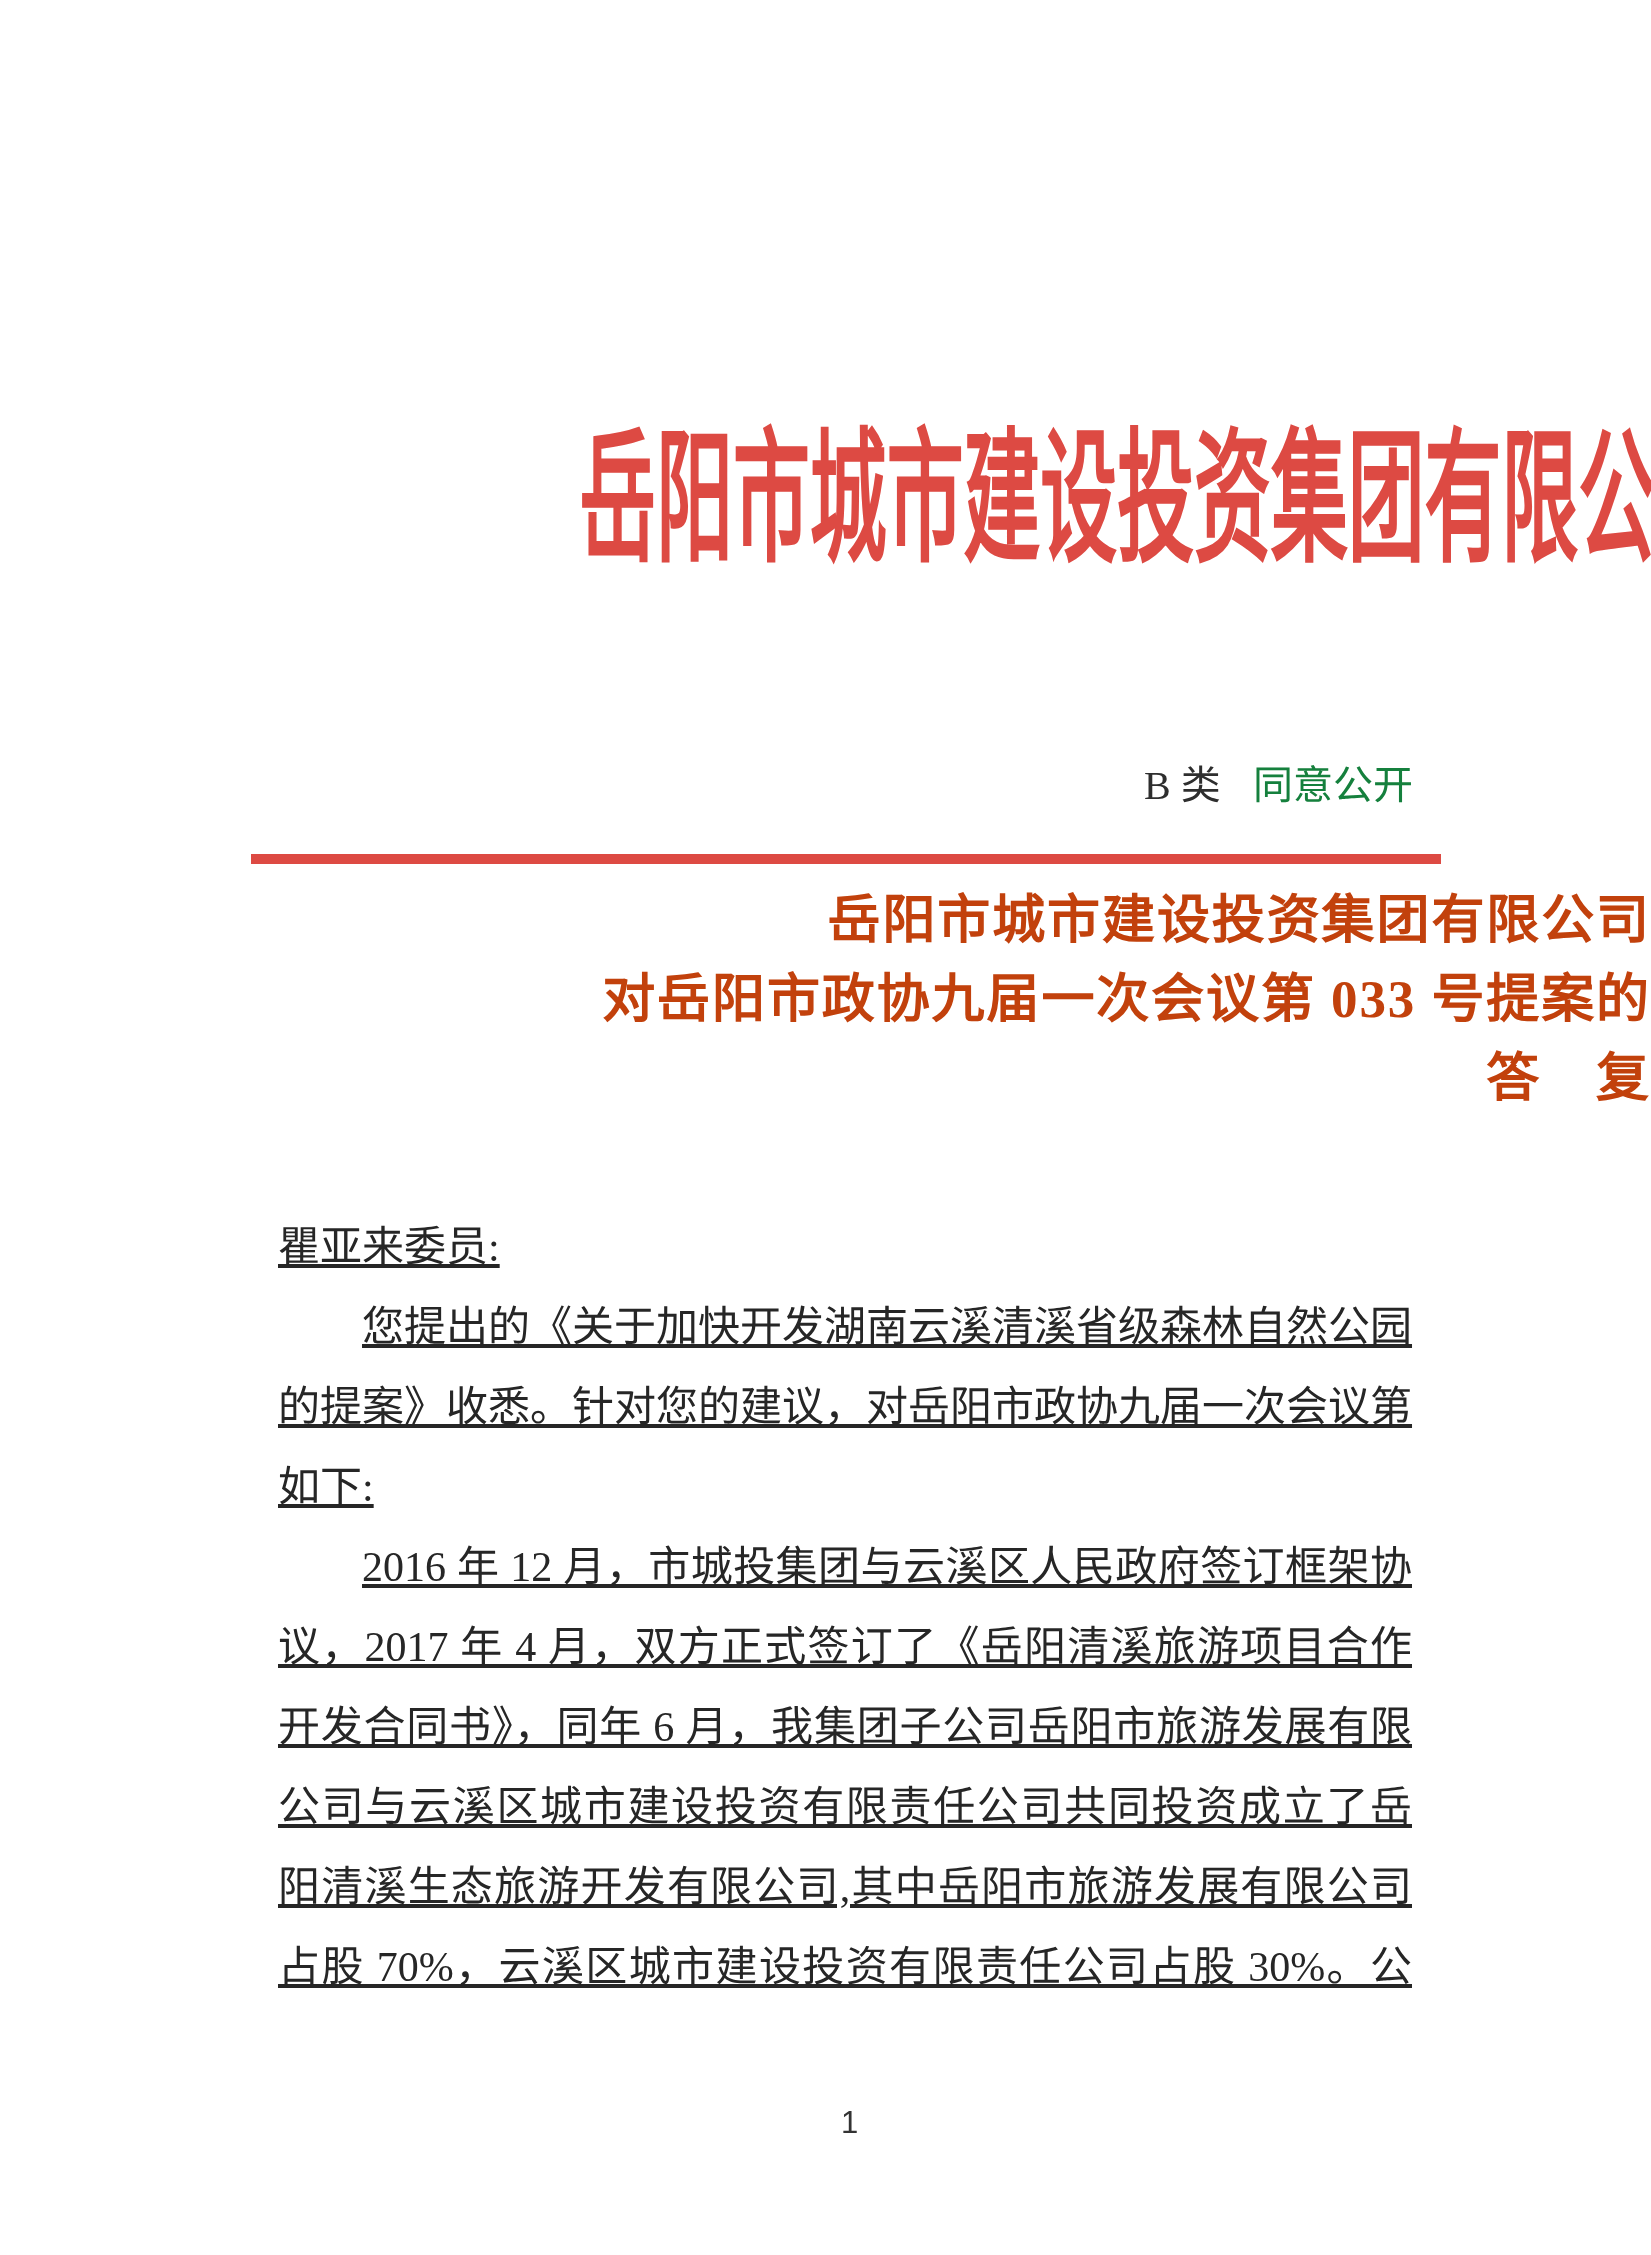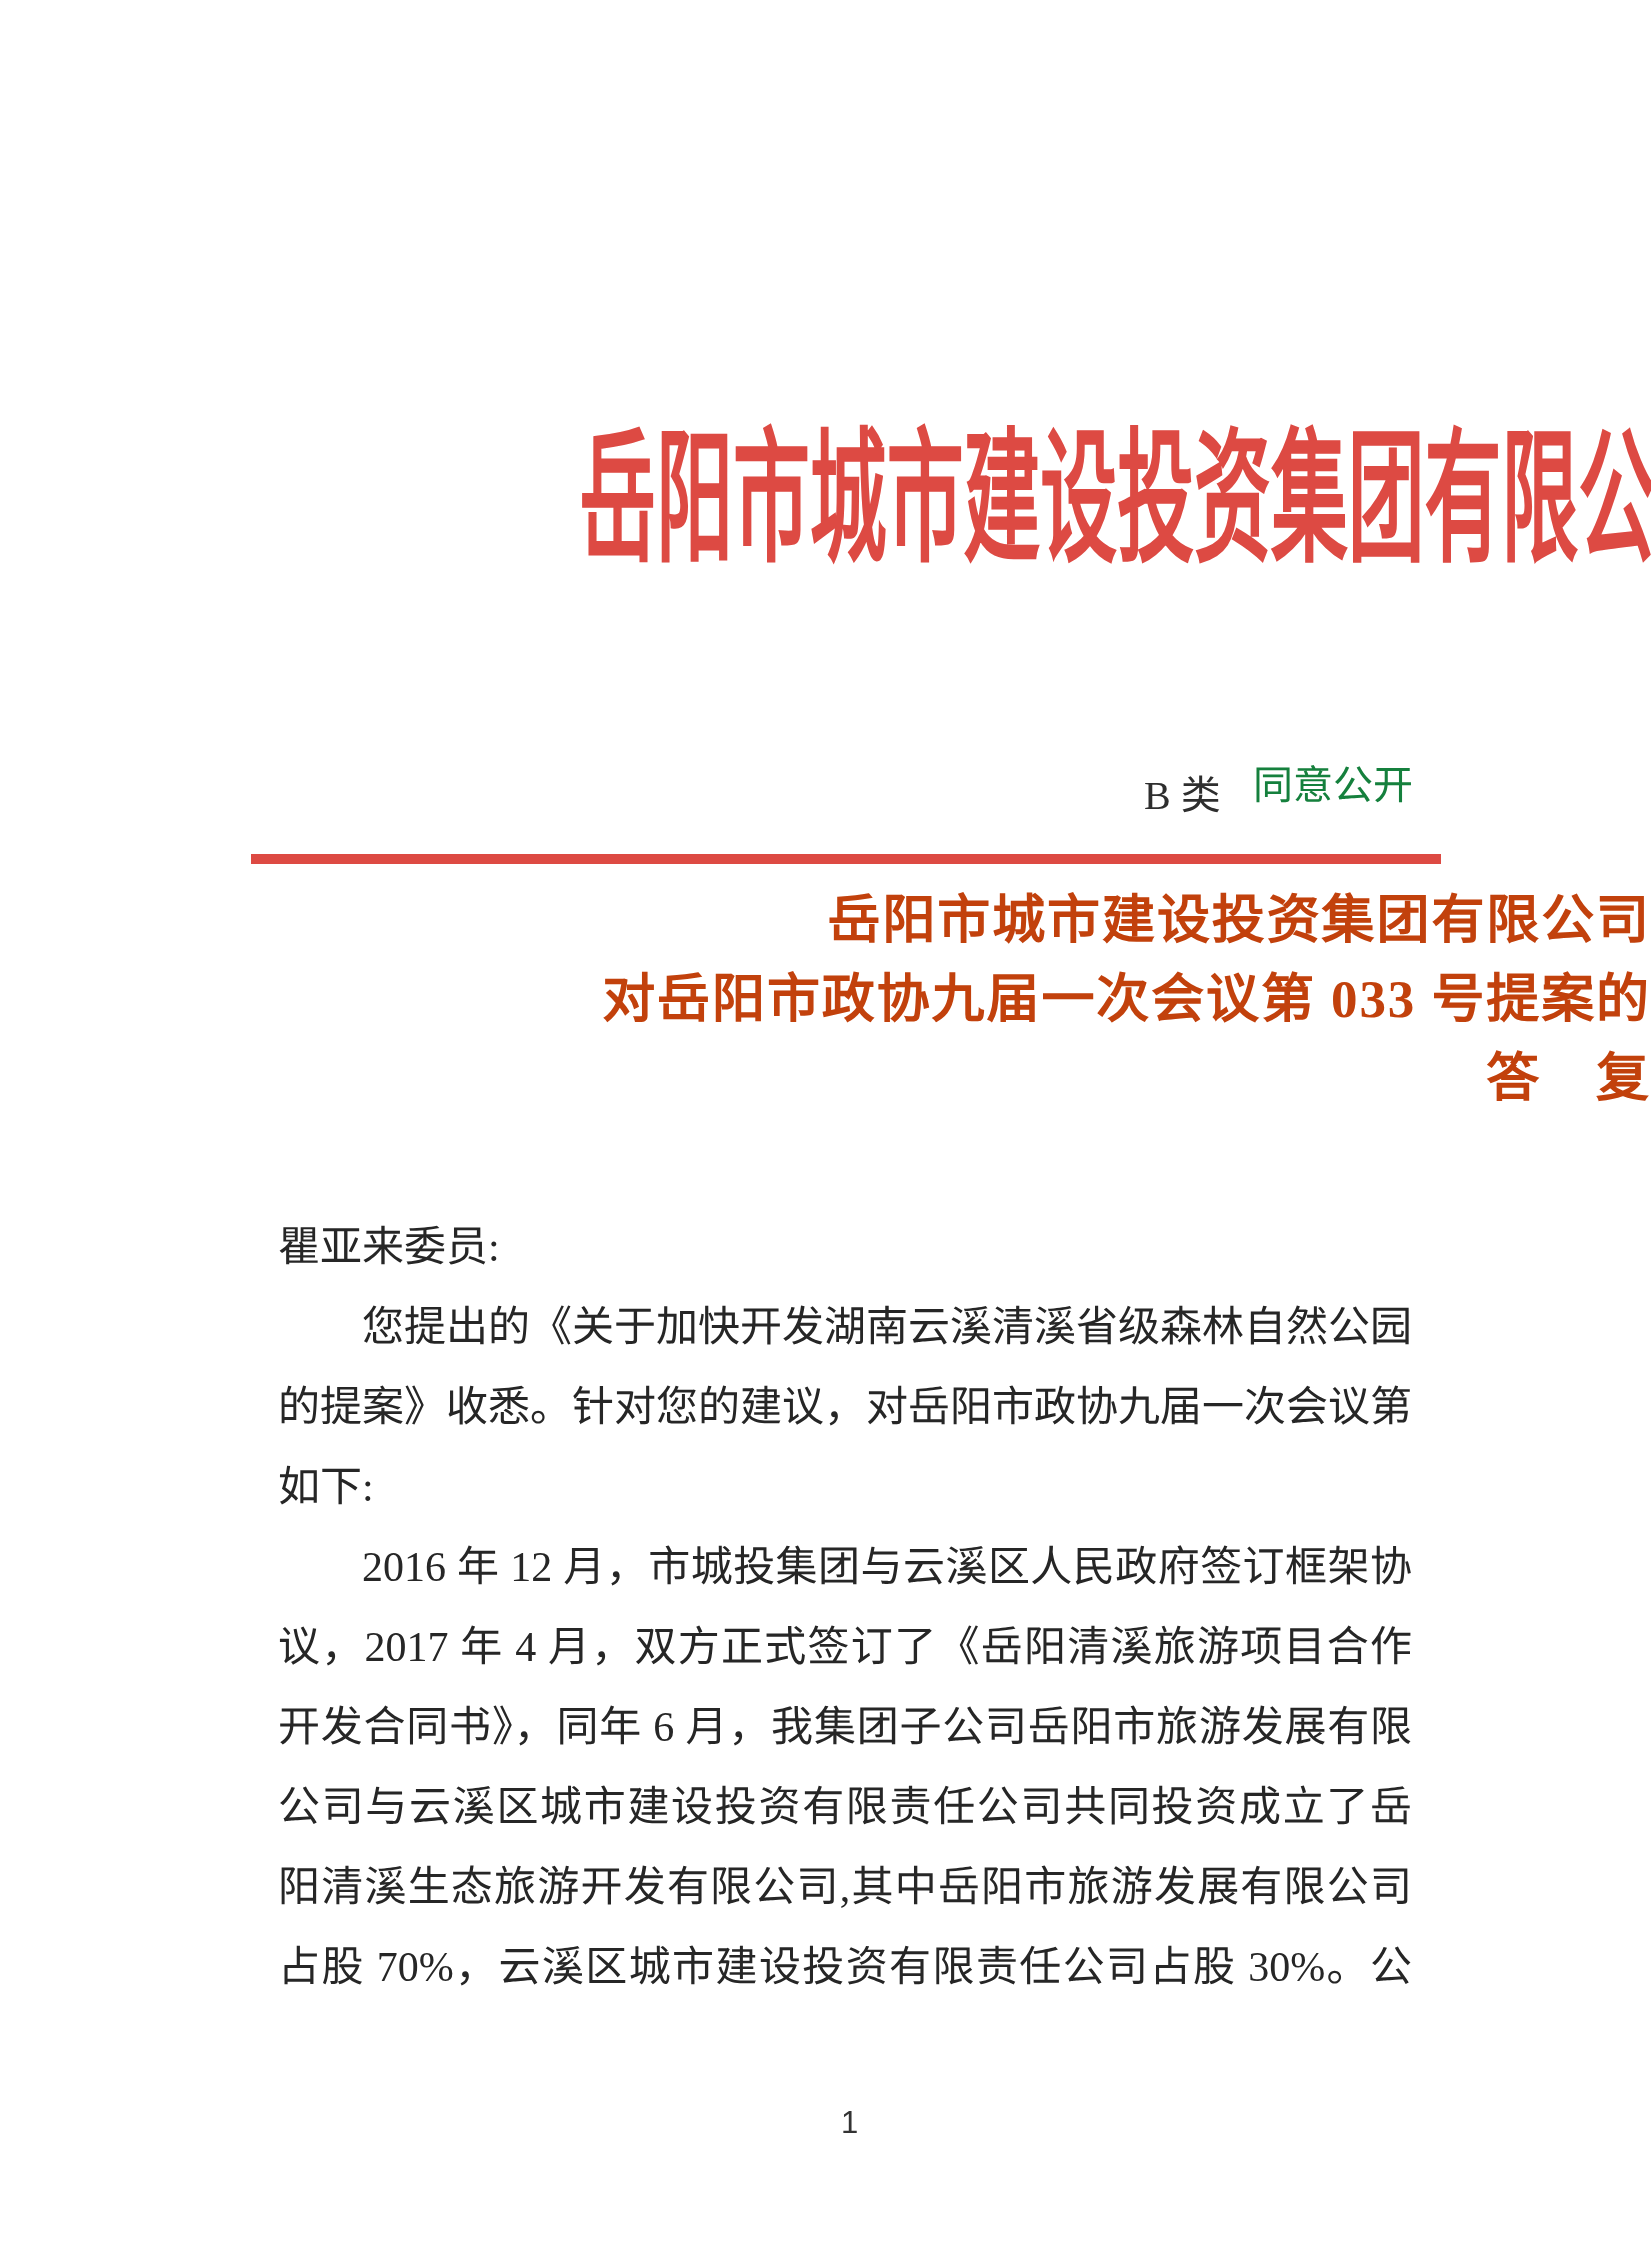--- a/index.html
+++ b/index.html
@@ -43,21 +43,21 @@
     position: absolute;
     top: 759px;
     left: 0;
     width: 1651px;
     height: 54px;
     font-size: 40px;
     line-height: 54px;
     white-space: nowrap;
   }
   .doc-meta .num   { position: absolute; left: 676px;  top: 0; }
-  .doc-meta .cat   { position: absolute; left: 1144px; top: 10px; }
+  .doc-meta .cat   { position: absolute; left: 1144px; top: 0; }
   .doc-meta .pub   { position: absolute; left: 1253px; top: 0; }
 
   
   .red-rule {
     position: absolute;
     top: 854px;
     left: 251px;
     width: 1190px;
     height: 9.7px;
   }
@@ -82,20 +82,21 @@
     top: 1207px;
     left: 278px;
     width: 1134px;
     font-size: 42px;
     line-height: 80px;
     color: #262626;
   }
   .line {
     width: 1134px;
     text-align: justify;
+    text-decoration: underline;
   }
   .line.fill   { text-align-last: justify; }
   .line.indent { text-indent: 2em; }
 
   
   .page-number {
     position: absolute;
     top: 2103px;
     left: 0;
     width: 1699px;

